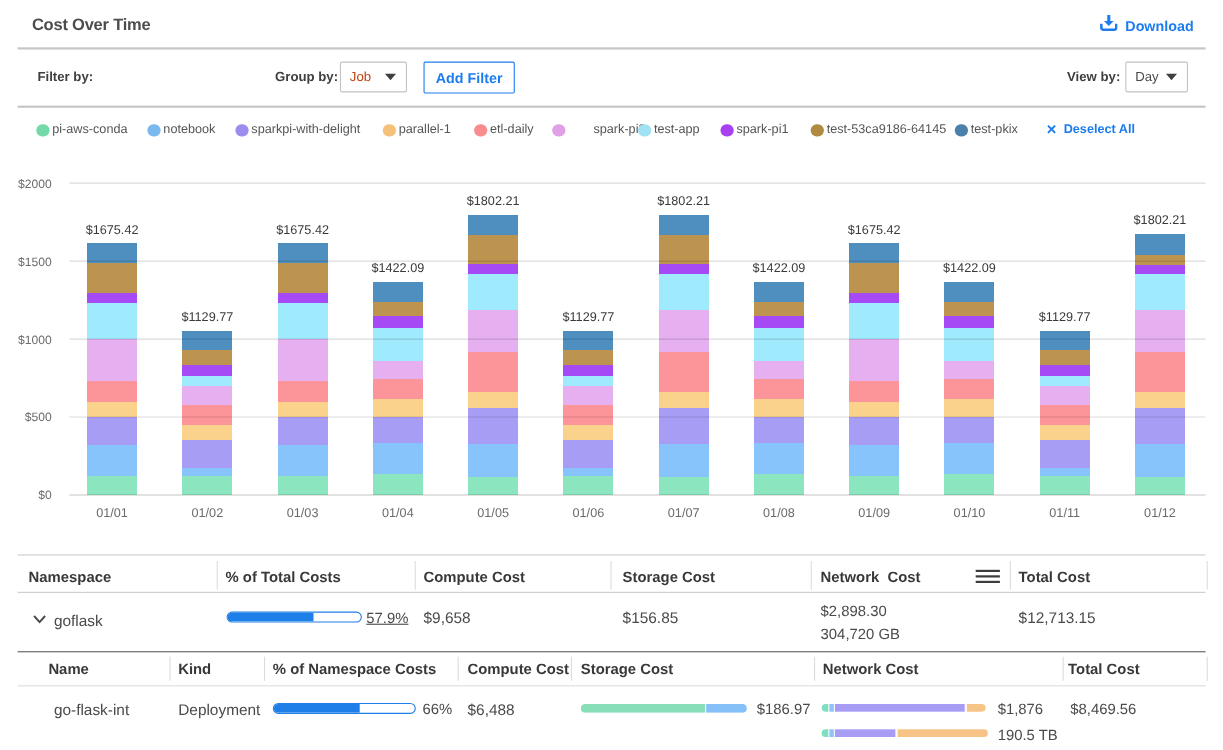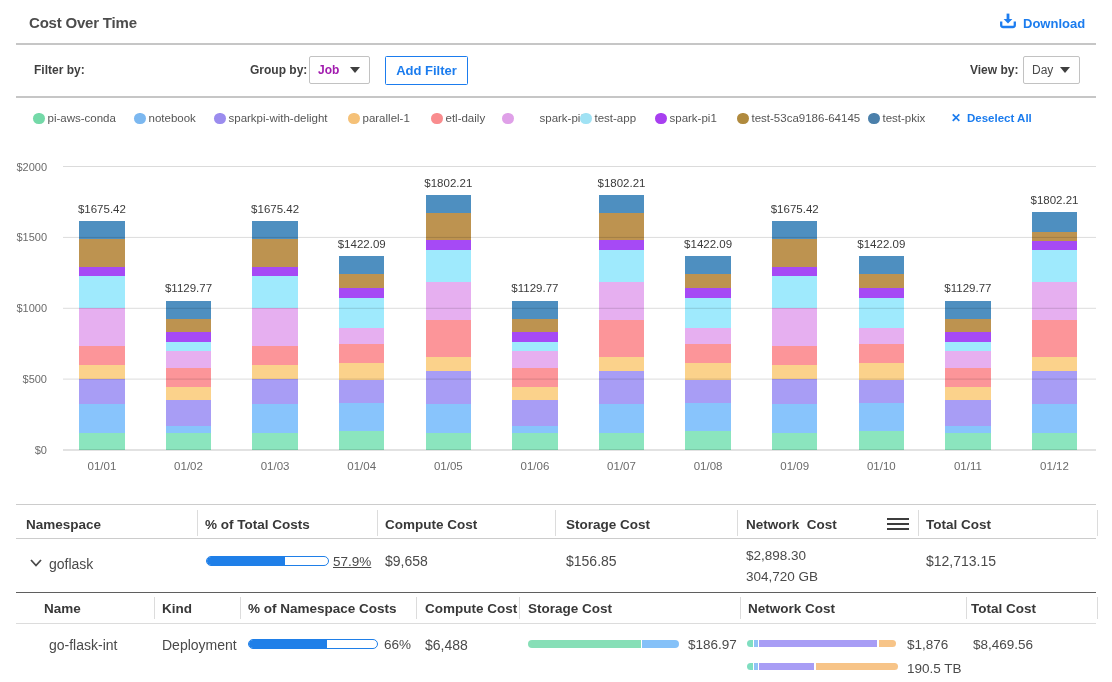--- a/index.html
+++ b/index.html
@@ -25,21 +25,21 @@
   <rect x="6.6" y="0.6" width="2.8" height="6" fill="#1d7df0"></rect>
   <path d="M3.6 6 L12.4 6 L8 10.6 Z" fill="#1d7df0"></path>
   <path d="M1.2 8.6 V12 a2 2 0 0 0 2 2 h9.6 a2 2 0 0 0 2 -2 V8.6" fill="none" stroke="#1d7df0" stroke-width="2.3"></path>
 </svg>
 <div class="abs bold blue" style="left:1023px; top:16px; font-size:13px;text-align:center;">Download</div>
 <div class="abs" style="left:16px; top:43px; width:1080px; height:2px; background:#c6c6c6;"></div>
 
 <div class="abs bold" style="left:34px; top:63px; font-size:12px; color:#3f3f3f;">Filter by:</div>
 <div class="abs bold" style="left:250px; top:63px; font-size:12px; color:#3f3f3f;">Group by:</div>
 <div class="sel" style="left:309px; top:56px; width:61px; height:28px;">
-  <span style="margin-left:8px; font-size:12px; color:#a21caf;font-weight:bold;">Job</span>
+  <span style="margin-left:8px; font-size:12px; color:#c2410c;">Job</span>
   <span class="caret" style="position:absolute; right:9px;"></span>
 </div>
 <div class="abs" style="left:385px; top:56px; width:83px; height:29px; border:1px solid #1b7cee; border-radius:1.5px; display:flex; align-items:center; justify-content:center;">
   <span class="bold blue" style="font-size:13px;">Add Filter</span>
 </div>
 <div class="abs bold" style="left:970px; top:63px; font-size:12px; color:#3f3f3f;">View by:</div>
 <div class="sel" style="left:1023px; top:56px; width:57px; height:28px;">
   <span style="margin-left:8px; font-size:12px; color:#4a4a4a;">Day</span>
   <span class="caret" style="position:absolute; right:9px;"></span>
 </div>

